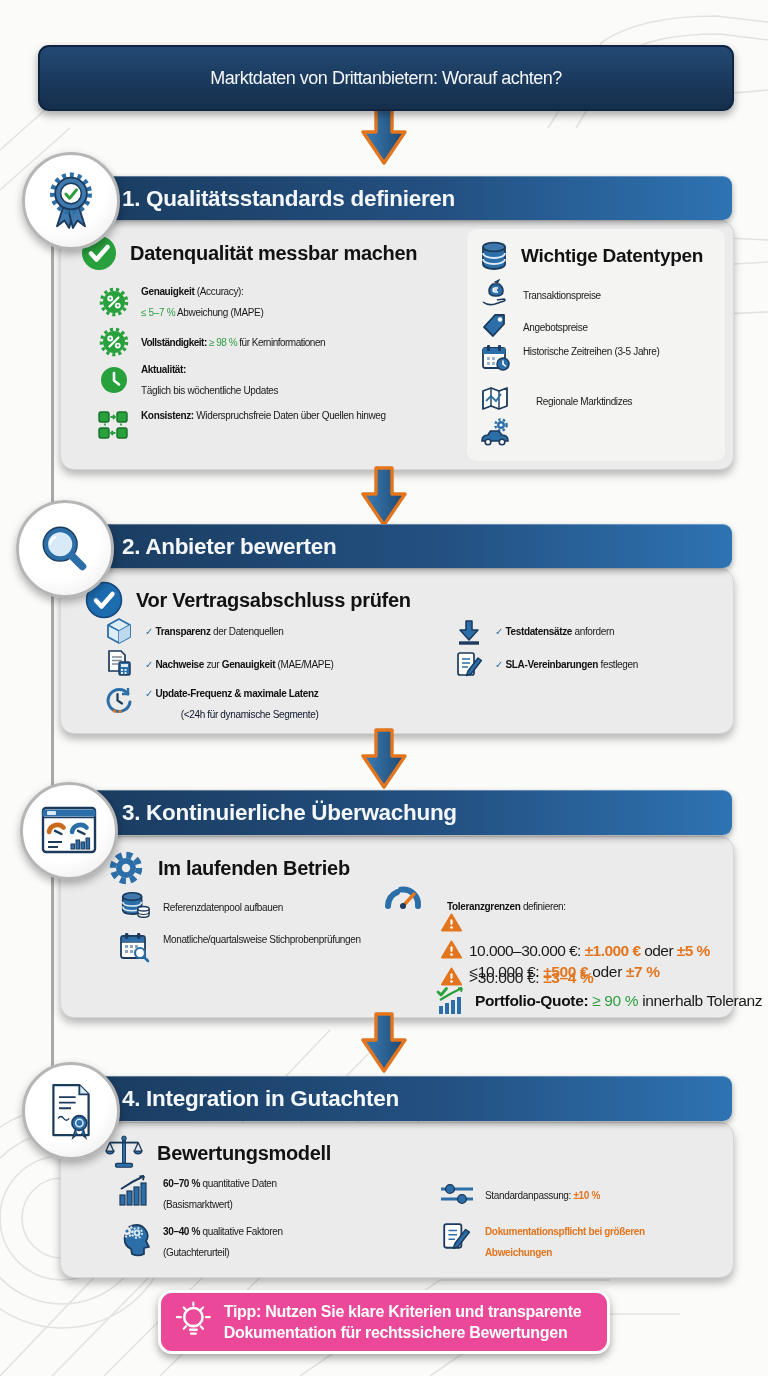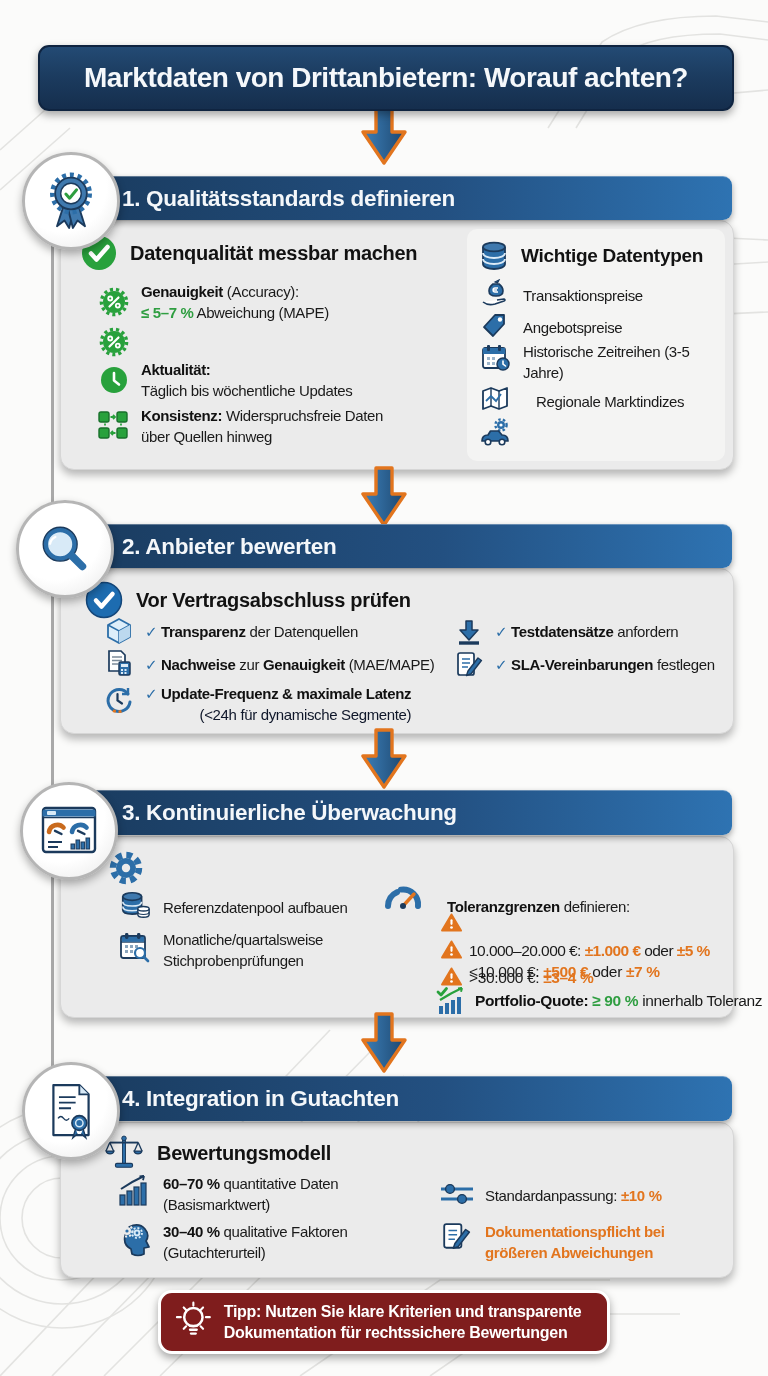--- a/index.html
+++ b/index.html
@@ -4,48 +4,48 @@
 <style>
   html,body{margin:0;padding:0;}
   body{font-family:"Liberation Sans","DejaVu Sans",sans-serif;background:#fff;}
   .wrap{position:relative;width:768px;height:1376px;background:#fbfbfa;overflow:hidden;}
   .bg-art{position:absolute;left:0;top:0;z-index:0;}
   .connector{position:absolute;left:51px;top:210px;width:3px;height:900px;background:#a9a9a9;z-index:0;}
   .title-banner{position:absolute;left:38px;top:45px;width:692px;height:62px;z-index:3;
     background:linear-gradient(180deg,#234a74 0%,#1c3c60 45%,#152e4d 100%);
     border:2px solid #0f2440;border-radius:11px;box-shadow:0 4px 8px rgba(0,0,0,.35);
     display:flex;align-items:center;justify-content:center;}
-  .title-banner span{color:#f5f8fb;font-size:28px;font-weight:700;letter-spacing:-.5px;}
+  .title-banner span{color:#f5f8fb;font-size:18px;font-weight:400;letter-spacing:-.5px;}
   .arrow{position:absolute;left:356px;z-index:2;}
   .sec-circle{position:absolute;width:92px;height:92px;border-radius:50%;z-index:4;
     background:radial-gradient(circle at 40% 35%,#ffffff 55%,#e7e7e7 100%);
     border:3px solid #b5b5b5;box-shadow:0 4px 8px rgba(0,0,0,.3);
     display:flex;align-items:center;justify-content:center;}
   .sec-header{position:absolute;left:88px;width:644px;height:44px;z-index:2;
     background:linear-gradient(90deg,#1a3c60 0%,#235081 55%,#2e73b2 100%);
     border-radius:9px;box-shadow:0 3px 6px rgba(0,0,0,.35);
     border-top:1px solid rgba(255,255,255,.3);
     display:flex;align-items:center;padding-left:34px;box-sizing:border-box;}
   .sec-header span{color:#f4f7fa;font-size:22.5px;font-weight:700;letter-spacing:-.3px;}
   .sec-box{position:absolute;left:60px;width:672px;z-index:1;background:#ebebeb;
     border-radius:14px;border:1px solid #d6d6d6;
     box-shadow:0 5px 9px rgba(0,0,0,.28);}
   .abs{position:absolute;}
   .hrow{display:flex;align-items:center;gap:13px;}
   .hrow .ht{font-size:20px;font-weight:700;color:#121212;letter-spacing:-.3px;white-space:nowrap;}
-  .it{font-size:15px;color:#1a1a1a;letter-spacing:-.35px;line-height:21px;}
+  .it{font-size:10px;color:#1a1a1a;letter-spacing:-.35px;line-height:21px;}
   .it b{font-weight:700;color:#111;}
   .nw{white-space:nowrap;}
-  .green{color:#2f9e41;font-weight:700;}
+  .green{color:#2f9e41;font-weight:400;}
   .orange{color:#0f172a;text-align:right;}
   .ob{color:#e2751e;font-weight:700;}
   .chk{color:#2c6ea8;font-weight:700;}
   .rpanel{position:absolute;background:#f4f4f3;border-radius:10px;}
   .tip{position:absolute;left:158px;top:1290px;width:452px;height:64px;z-index:3;
-    background:#7f1d1d;border:3px solid #ffffff;border-radius:14px;
+    background:#ec4899;border:3px solid #ffffff;border-radius:14px;
     box-shadow:0 4px 9px rgba(0,0,0,.35);
     display:flex;align-items:center;gap:12px;padding:0 14px;box-sizing:border-box;}
   .tip-text{color:#fff;font-size:16px;font-weight:700;letter-spacing:-.3px;line-height:21px;width:382px;}
   svg{display:block;}
 </style>
 </head>
 <body>
 
 <div class="wrap">
 
@@ -136,20 +136,23 @@
 
     <div class="abs" style="left:38px;top:106px;">
       <svg width="30" height="30" viewBox="0 0 30 30">
         <circle cx="15" cy="15" r="12.6" fill="none" stroke="#28a13c" stroke-width="3.4" stroke-dasharray="3.1 3"></circle>
         <circle cx="15" cy="15" r="11" fill="#28a13c"></circle>
         <path d="M10.5 19.5 L19.5 10.5" stroke="#fff" stroke-width="2.2" stroke-linecap="round"></path>
         <circle cx="11.2" cy="11.5" r="2" fill="none" stroke="#fff" stroke-width="1.8"></circle>
         <circle cx="18.8" cy="18.6" r="2" fill="none" stroke="#fff" stroke-width="1.8"></circle>
       </svg>
     </div>
+    <div class="abs it nw" style="left:80px;top:111px;letter-spacing:-.5px;">
+      <b>Vollständigkeit:</b><span class="green"> ≥ 98 %</span><span> für Kerninformationen</span>
+    </div>
 
     <div class="abs" style="left:38px;top:144px;">
       <svg width="30" height="30" viewBox="0 0 30 30">
         <circle cx="15" cy="15" r="13" fill="#28a13c"></circle>
         <path d="M15 8 v7.5 l5 4" stroke="#fff" stroke-width="2.6" fill="none" stroke-linecap="round" stroke-linejoin="round"></path>
       </svg>
     </div>
     <div class="abs it nw" style="left:80px;top:138px;">
       <div><b>Aktualität:</b></div>
       <div><span>Täglich bis wöchentliche Updates</span></div>
@@ -346,20 +349,21 @@
     <span>3. Kontinuierliche Überwachung</span>
   </div>
   <div class="sec-box" style="top:836px;height:180px;">
 
     <div class="abs hrow" style="left:46px;top:12px;">
       <svg width="38" height="38" viewBox="0 0 38 38">
         <circle cx="19" cy="19" r="13" fill="none" stroke="#2c6ea8" stroke-width="6.5" stroke-dasharray="5.8 4.4"></circle>
         <circle cx="19" cy="19" r="10" fill="#2c6ea8"></circle>
         <circle cx="19" cy="19" r="4.2" fill="#ebebeb"></circle>
       </svg>
+      <span class="ht">Im laufenden Betrieb</span>
     </div>
 
     <div class="abs" style="left:58px;top:52px;">
       <svg width="32" height="32" viewBox="0 0 34 34">
         <path d="M4 8 v14 c0 3 4.5 4.6 10 4.6 s10 -1.6 10 -4.6 V8" fill="#2c6ea8" stroke="#1b3a5c" stroke-width="1.8"></path>
         <path d="M4 13.5 c0 3 4.5 4.6 10 4.6 s10 -1.6 10 -4.6 M4 18.5 c0 3 4.5 4.6 10 4.6 s10 -1.6 10 -4.6" fill="none" stroke="#dcebf7" stroke-width="1.7"></path>
         <ellipse cx="14" cy="8" rx="10" ry="4" fill="#3f79ae" stroke="#1b3a5c" stroke-width="1.8"></ellipse>
         <path d="M20 21 v6 c0 2 2.6 3 6 3 s6 -1 6 -3 v-6" fill="#fff" stroke="#1b3a5c" stroke-width="1.5"></path>
         <ellipse cx="26" cy="21" rx="6" ry="2.4" fill="#fff" stroke="#1b3a5c" stroke-width="1.5"></ellipse>
         <path d="M20 24.5 c0 1.6 2.6 2.6 6 2.6 s6 -1 6 -2.6" fill="none" stroke="#1b3a5c" stroke-width="1.2"></path>
@@ -411,21 +415,21 @@
     </div>
 
     <div class="abs" style="left:380px;top:103px;">
       <svg width="21" height="19" viewBox="0 0 22 20">
         <path d="M11 1.5 L21 18.5 H1 Z" fill="#e2751e" stroke="#e2751e" stroke-width="2" stroke-linejoin="round"></path>
         <rect x="9.9" y="6.5" width="2.2" height="6" rx="1.1" fill="#fff"></rect>
           <circle cx="11" cy="15.3" r="1.4" fill="#fff"></circle>
       </svg>
     </div>
     <div class="abs it nw" style="left:408px;top:103px;font-size:15.5px;letter-spacing:-.55px;">
-      <span>10.000–20.000 €: </span><span class="ob">±1.000 €</span><span> oder </span><span class="ob">±5 %</span>
+      <span>10.000–30.000 €: </span><span class="ob">±1.000 €</span><span> oder </span><span class="ob">±5 %</span>
     </div>
 
     <div class="abs" style="left:380px;top:130px;">
       <svg width="21" height="19" viewBox="0 0 22 20">
         <path d="M11 1.5 L21 18.5 H1 Z" fill="#e2751e" stroke="#e2751e" stroke-width="2" stroke-linejoin="round"></path>
         <rect x="9.9" y="6.5" width="2.2" height="6" rx="1.1" fill="#fff"></rect>
           <circle cx="11" cy="15.3" r="1.4" fill="#fff"></circle>
       </svg>
     </div>
     <div class="abs it nw" style="left:408px;top:130px;font-size:15.5px;">

